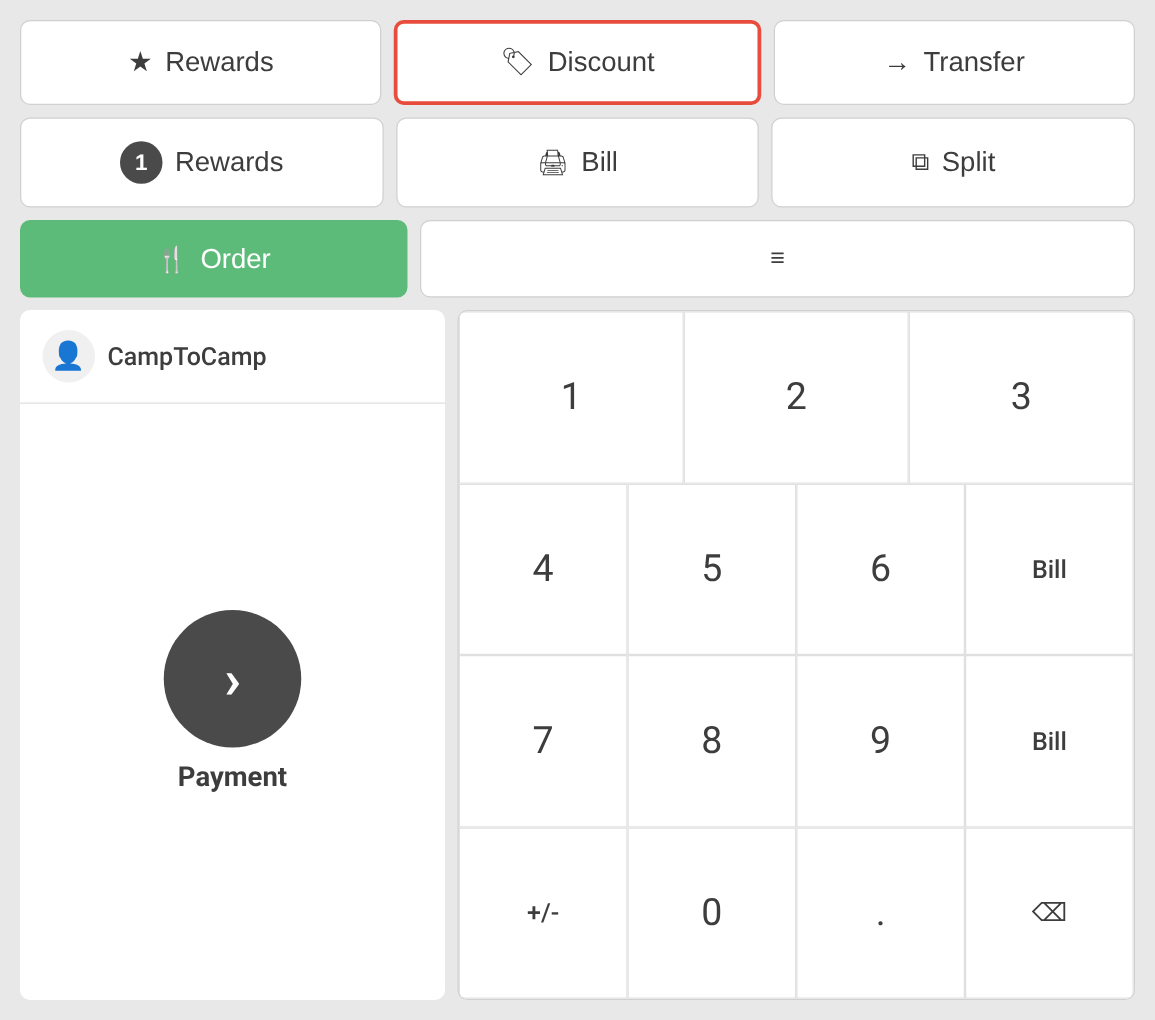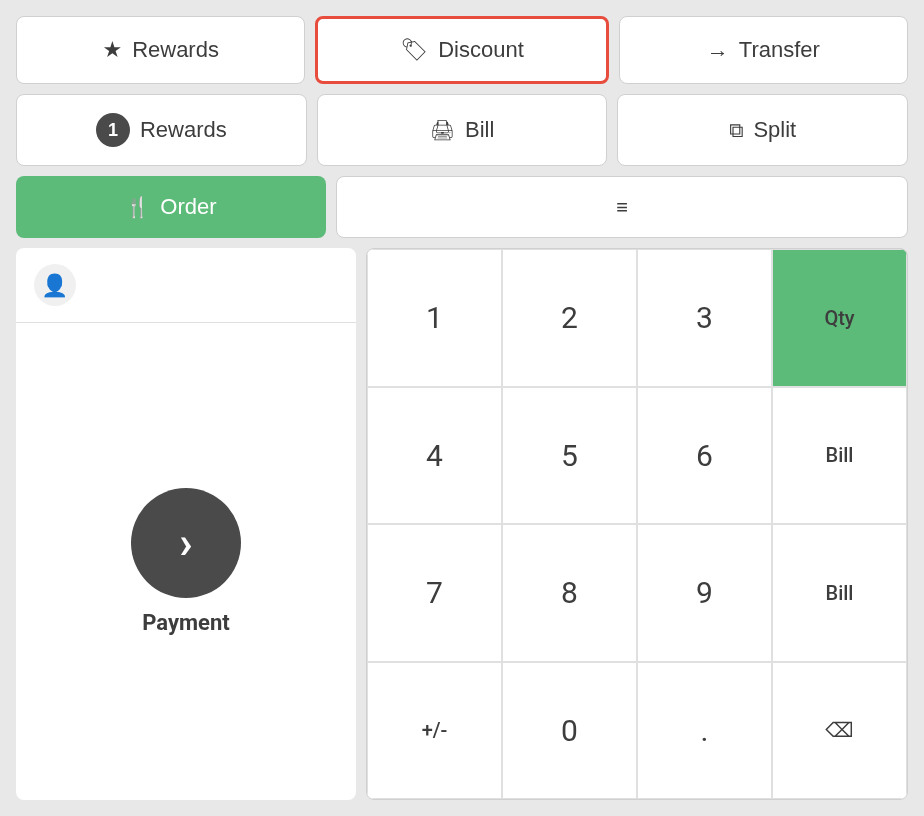--- a/index.html
+++ b/index.html
@@ -268,35 +268,35 @@
     </button>
   </div>
 
   <div class="main-area">
 
     <div class="left-panel">
       <div class="customer-row">
         <div class="customer-avatar">
           <span>👤</span>
         </div>
+        <span class="customer-name">CampToCamp</span>
       </div>
       <div class="payment-section">
         <div class="payment-circle">
           <span class="chevron">›</span>
         </div>
         <span class="payment-label">Payment</span>
       </div>
     </div>
 
     <div class="numpad-area">
       <div class="numpad-row">
         <div class="numpad-cell">1</div>
         <div class="numpad-cell">2</div>
         <div class="numpad-cell">3</div>
-        <div class="numpad-cell green label-cell">Qty</div>
       </div>
       <div class="numpad-row">
         <div class="numpad-cell">4</div>
         <div class="numpad-cell">5</div>
         <div class="numpad-cell">6</div>
         <div class="numpad-cell label-cell">Bill</div>
       </div>
       <div class="numpad-row">
         <div class="numpad-cell">7</div>
         <div class="numpad-cell">8</div>

